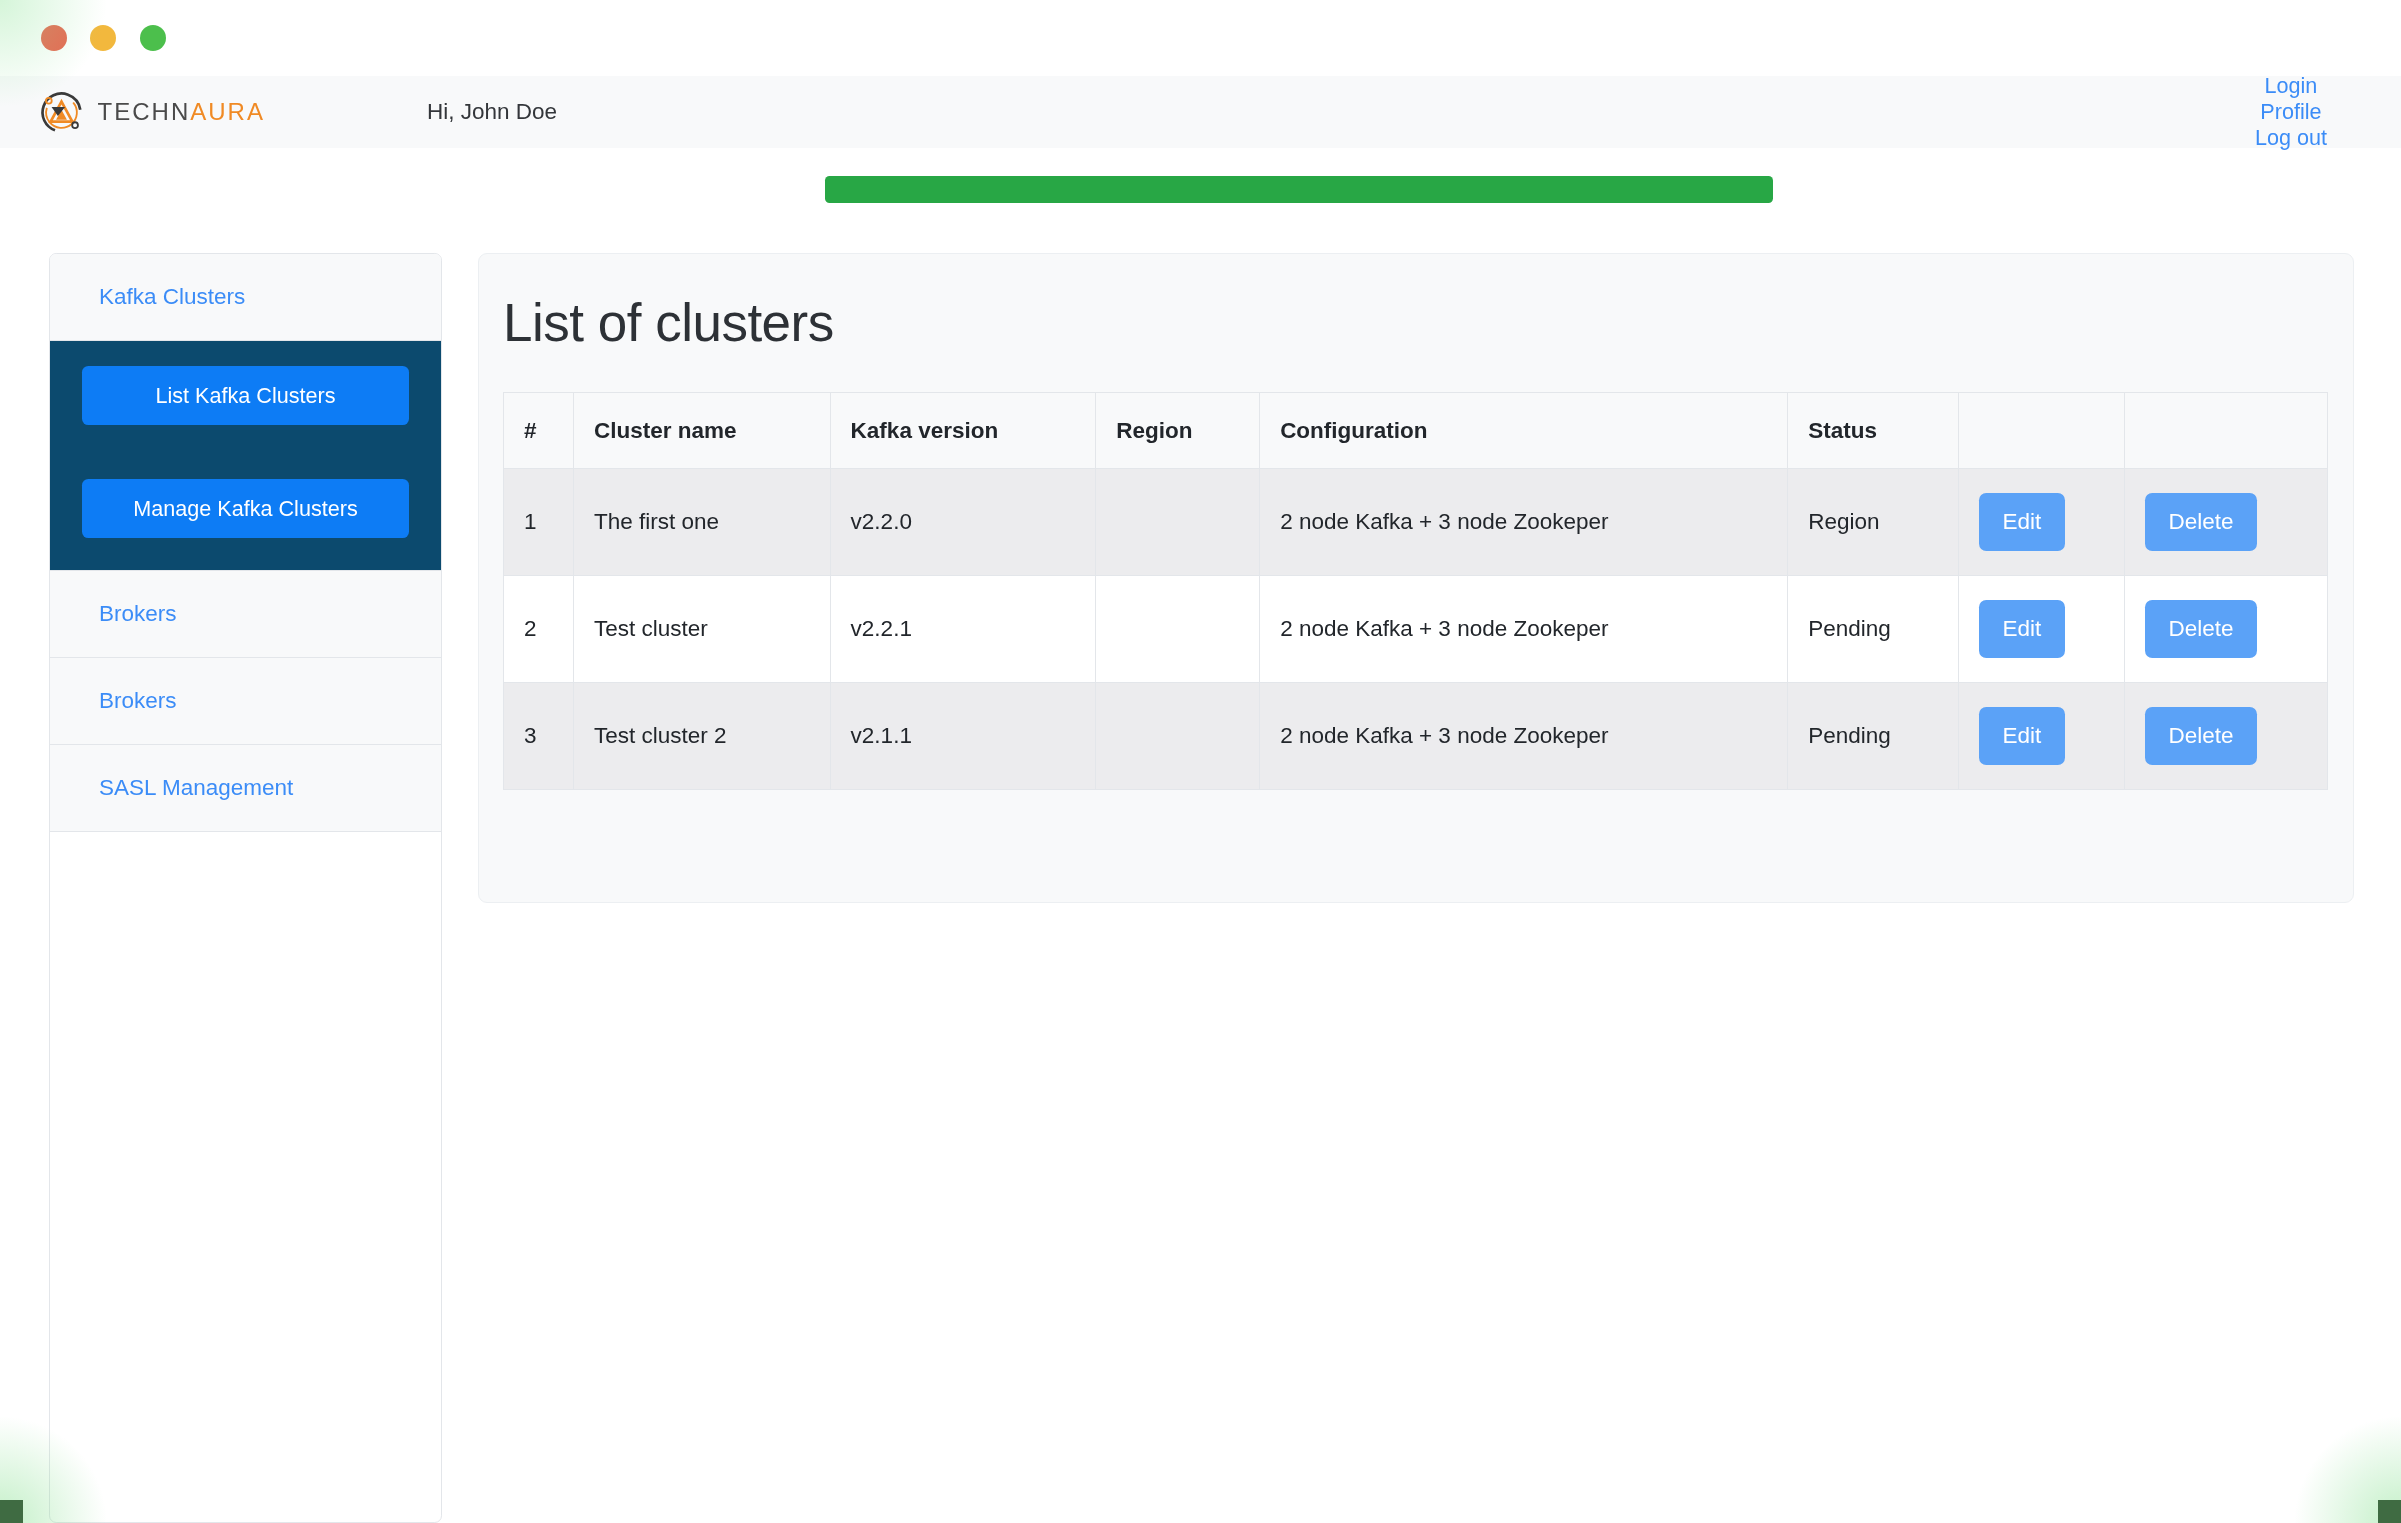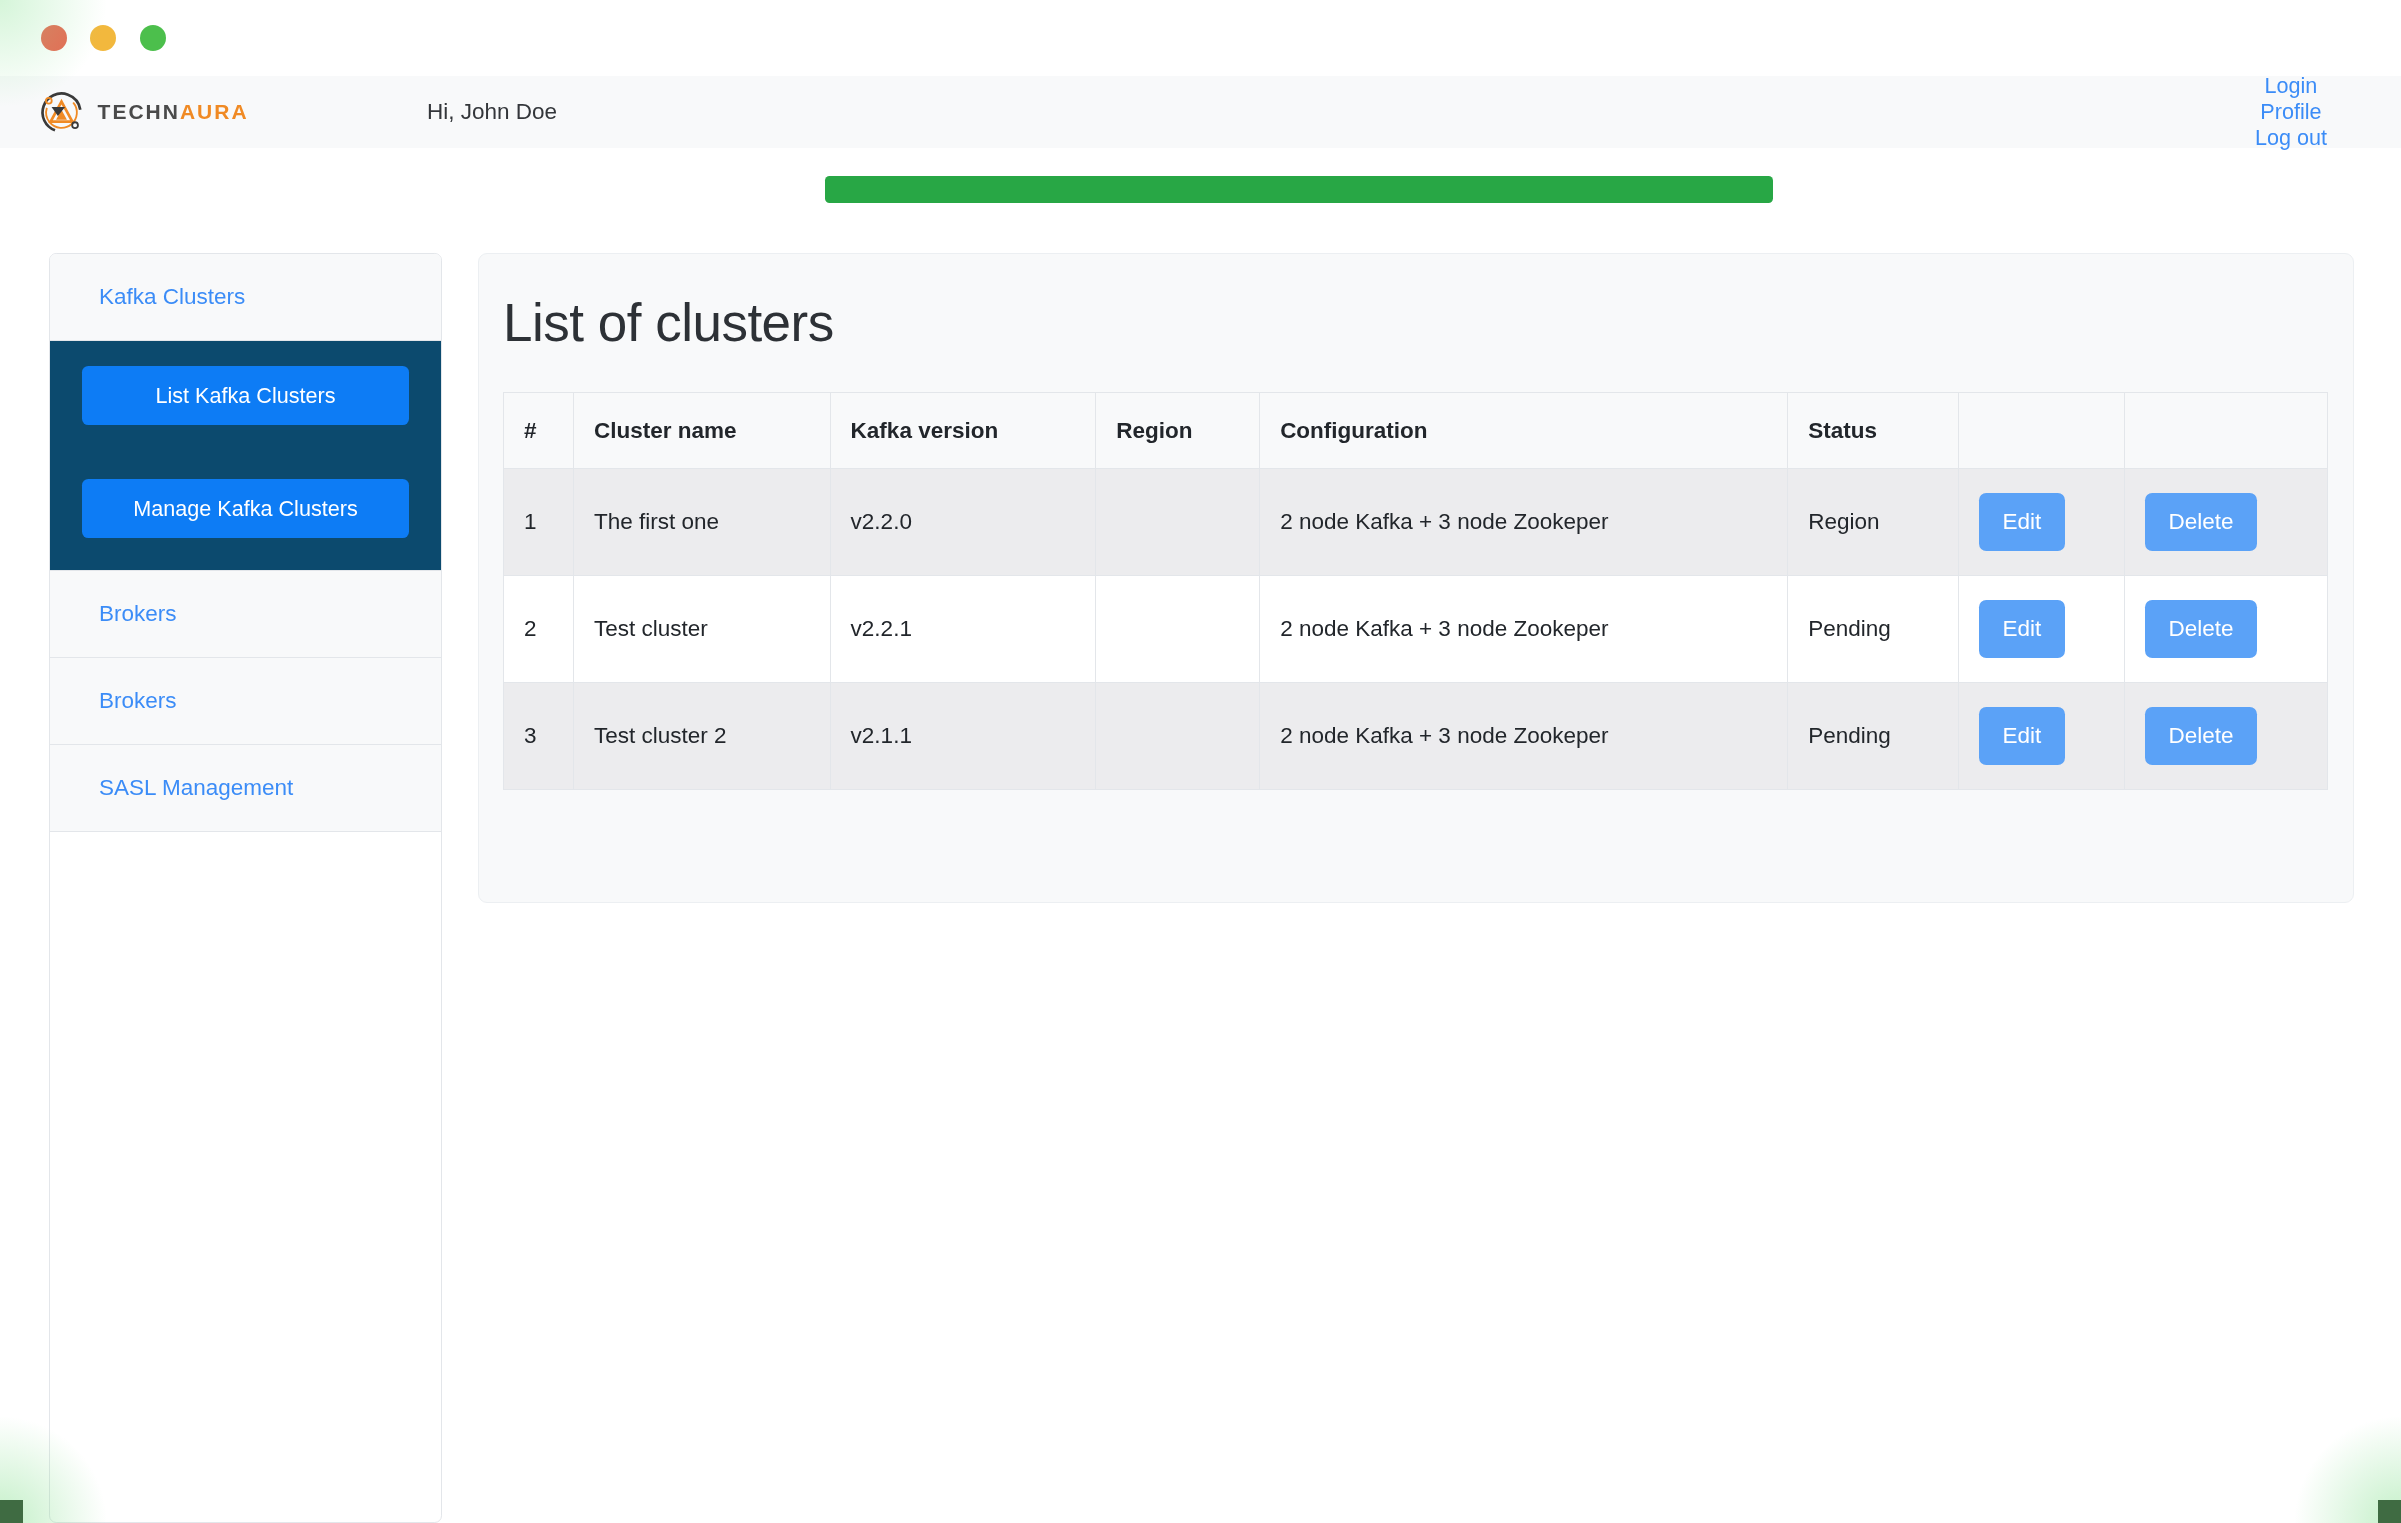--- a/index.html
+++ b/index.html
@@ -68,23 +68,23 @@
     align-items: center;
     margin-left: 38px;
     gap: 12.6px;
   }
   .brand-mark {
     width: 47px; height: 47px;
     position: relative;
     flex: none;
   }
   .brand-text {
-    font-size: 21px;
+    font-size: 24px;
     letter-spacing: 2px;
-    font-weight: 700;
+    font-weight: 400;
     white-space: nowrap;
   }
   .brand-text .t1 { color: #4a4a4a; }
   .brand-text .t2 { color: #f08a24; }
 
   .greeting {
     position: absolute;
     left: 427px;
     font-size: 22.5px;
     color: #33363a;

